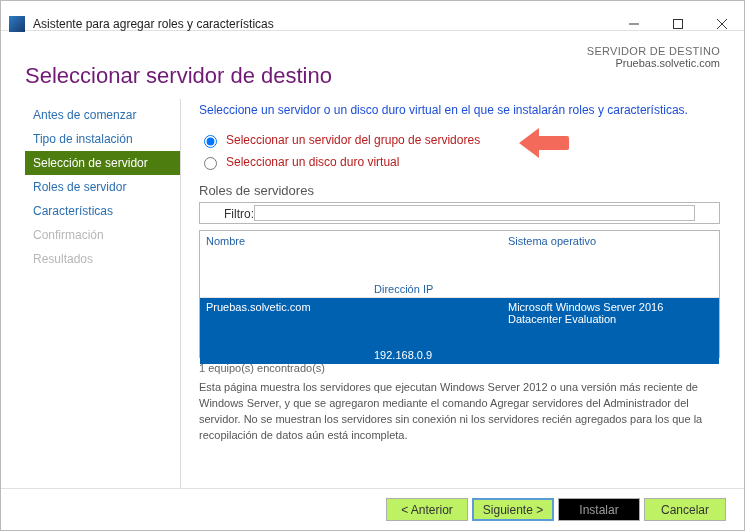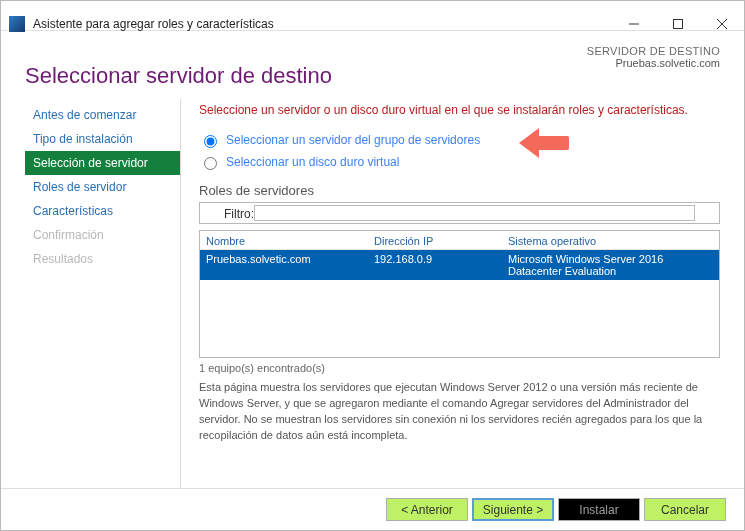--- a/index.html
+++ b/index.html
@@ -16,42 +16,42 @@
   .header { display:flex; align-items:flex-start; padding:14px 24px 10px 24px; }
   .page-title { font-size:22px; font-weight:300; color:#701a75; flex:1;margin-top:18px; }
   .target-box { text-align:right; font-size:11px; color:#6a6a6a; }
   .target-box .lbl { letter-spacing:.3px; }
   .target-box .srv { color:#555; }
 
   .content { display:flex; flex:1; padding:0 24px; min-height:0; }
 
   .sidebar { width:155px; padding-top:4px; }
   .step { padding:5px 10px 5px 8px; color:#2a6fb2; font-size:12px; cursor:pointer; }
-  .step.active { background:#15803d; color:#fff; }
+  .step.active { background:#4d7c0f; color:#fff; }
   .step.disabled { color:#b7b7b7; cursor:default; }
 
   .main { flex:1; border-left:1px solid #d9d9d9; padding:4px 0 0 18px; display:flex; flex-direction:column; min-height:0; }
 
-  .instruct { color:#b91c1c; margin-bottom:12px; }
+  .instruct { color:#1d4ed8; margin-bottom:12px; }
 
   .radio-row { display:flex; align-items:center; gap:6px; margin:3px 0; position:relative; }
-  .radio-row label { color:#3b82f6; }
+  .radio-row label { color:#b91c1c; }
 
   .arrow { position:absolute; left:320px; top:-6px; pointer-events:none; }
 
   .section-label { margin-top:10px; color:#555; font-size:13px; }
   .filter-row { border:1px solid #b8b8b8; padding:2px 24px; margin-top:4px; display:flex; align-items:flex-end; }
   .filter-row span.lbl { color:#333; }
   .filter-row input { flex:1; border:1px solid #bbb; height:16px; padding:0 4px; font-size:12px; outline:none; }
 
   .table-wrap { border:1px solid #b8b8b8; margin-top:6px; height:128px; display:flex; flex-direction:column; }
   .thead { display:flex; padding:4px 6px 2px 6px; font-size:11px; color:#2462a7; border-bottom:1px solid #e5e5e5; }
   .thead .col { cursor:pointer; }
   .c1 { width:168px; }
-  .c2 { width:134px; }
+  .c2 { width:134px;margin-top:48px; }
   .c3 { flex:1; }
   .trow { display:flex; padding:3px 6px; font-size:11px; }
   .trow.selected { background:#0061b1; color:#fff; }
 
   .count { margin-top:4px; color:#666; font-size:11px; }
   .desc { margin-top:6px; color:#555; font-size:11px; line-height:1.45; }
 
   .footer { height:42px; border-top:1px solid #e0e0e0; display:flex; justify-content:flex-end; align-items:center; padding:0 18px; gap:4px; }
   .btn { min-width:82px; height:23px; border:1px solid #adadad; background:#bef264; color:#333; font-size:12px; cursor:pointer; }
   .btn:disabled { color:#9c9c9c; background:#000000; cursor:default; }

